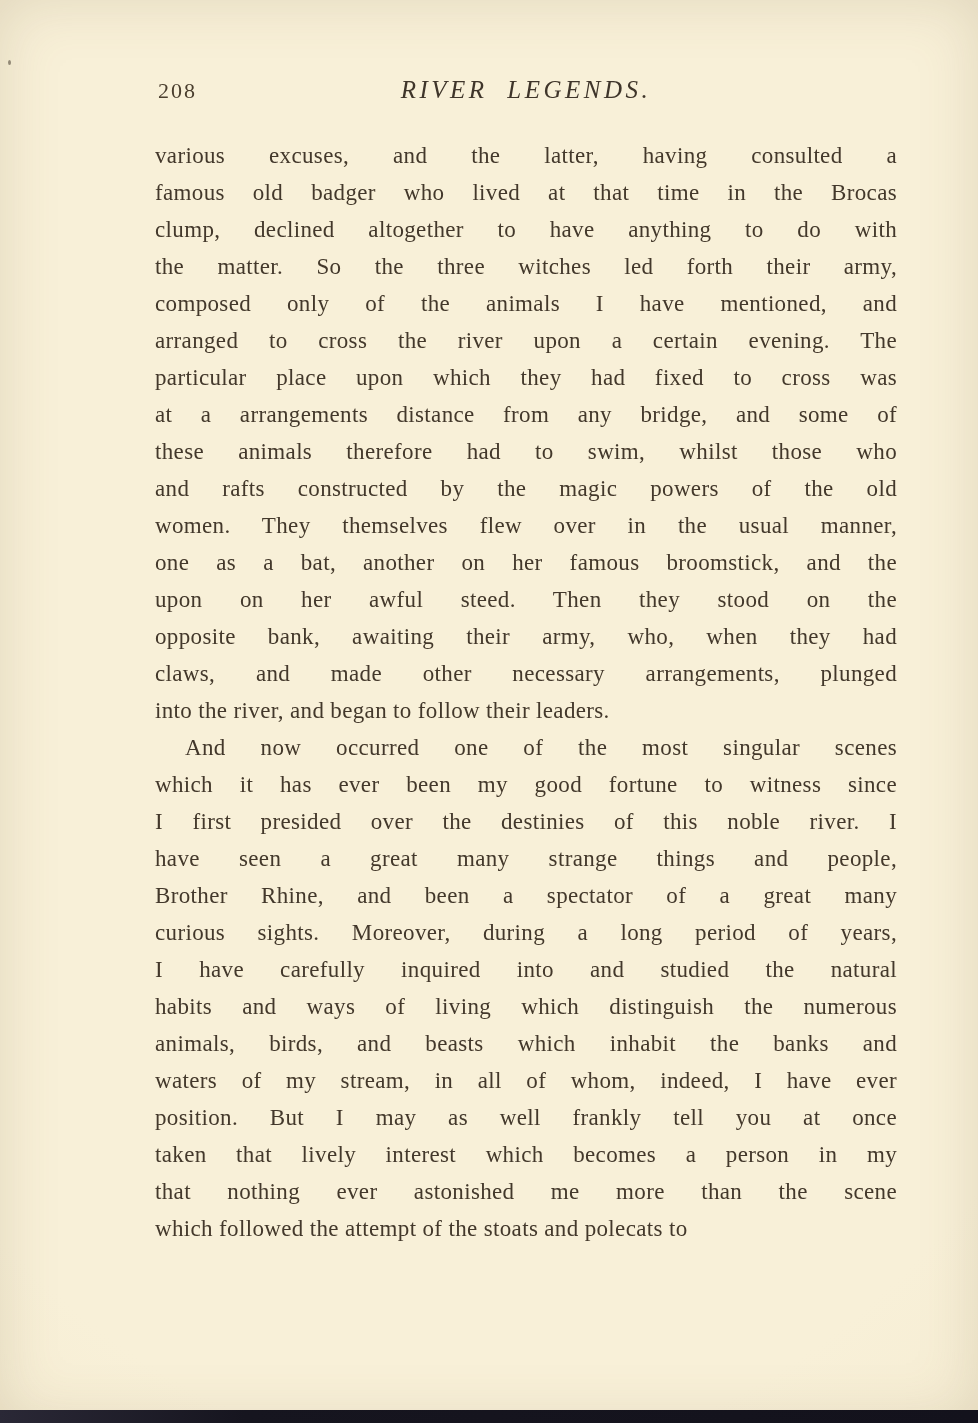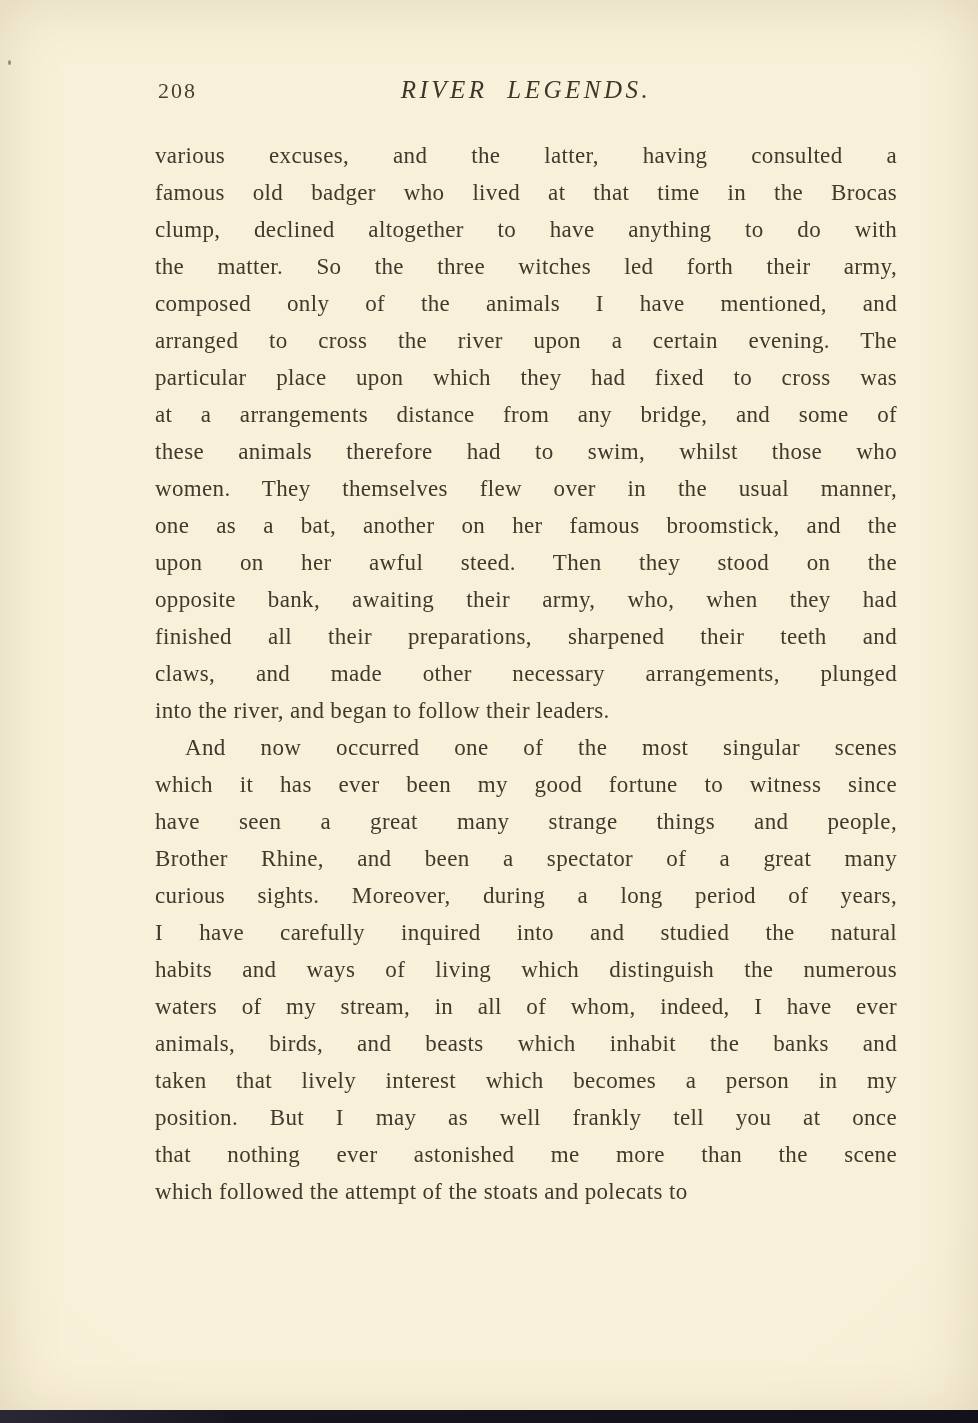--- a/index.html
+++ b/index.html
@@ -103,37 +103,38 @@
 
     <div class="line">various excuses, and the latter, having consulted a</div>
     <div class="line">famous old badger who lived at that time in the Brocas</div>
     <div class="line">clump, declined altogether to have anything to do with</div>
     <div class="line">the matter.  So the three witches led forth their army,</div>
     <div class="line">composed only of the animals I have mentioned, and</div>
     <div class="line">arranged to cross the river upon a certain evening.  The</div>
     <div class="line">particular place upon which they had fixed to cross was</div>
     <div class="line">at a arrangements distance from any bridge, and some of</div>
     <div class="line">these animals therefore had to swim, whilst those who</div>
+    <div class="line">and rafts constructed by the magic powers of the old</div>
     <div class="line">women.  They themselves flew over in the usual manner,</div>
     <div class="line">one as a bat, another on her famous broomstick, and the</div>
     <div class="line">upon on her awful steed.  Then they stood on the</div>
     <div class="line">opposite bank, awaiting their army, who, when they had</div>
-    <div class="line">finished all their preparations, sharpened their teeth and</div>
     <div class="line">claws, and made other necessary arrangements, plunged</div>
     <div class="line para-last">into the river, and began to follow their leaders.</div>
 
     <div class="line indent">And now occurred one of the most singular scenes</div>
     <div class="line">which it has ever been my good fortune to witness since</div>
+    <div class="line">I first presided over the destinies of this noble river.  I</div>
     <div class="line">have seen a great many strange things and people,</div>
     <div class="line">Brother Rhine, and been a spectator of a great many</div>
     <div class="line">curious sights.  Moreover, during a long period of years,</div>
     <div class="line">I have carefully inquired into and studied the natural</div>
     <div class="line">habits and ways of living which distinguish the numerous</div>
+    <div class="line">animals, birds, and beasts which inhabit the banks and</div>
     <div class="line">waters of my stream, in all of whom, indeed, I have ever</div>
-    <div class="line">animals, birds, and beasts which inhabit the banks and</div>
+    <div class="line">position.  But I may as well frankly tell you at once</div>
     <div class="line">taken that lively interest which becomes a person in my</div>
-    <div class="line">position.  But I may as well frankly tell you at once</div>
     <div class="line">that nothing ever astonished me more than the scene</div>
     <div class="line para-last">which followed the attempt of the stoats and polecats to</div>
   </div>
 
   <div class="footer-band"></div>
 </div>
 
 </body></html>

